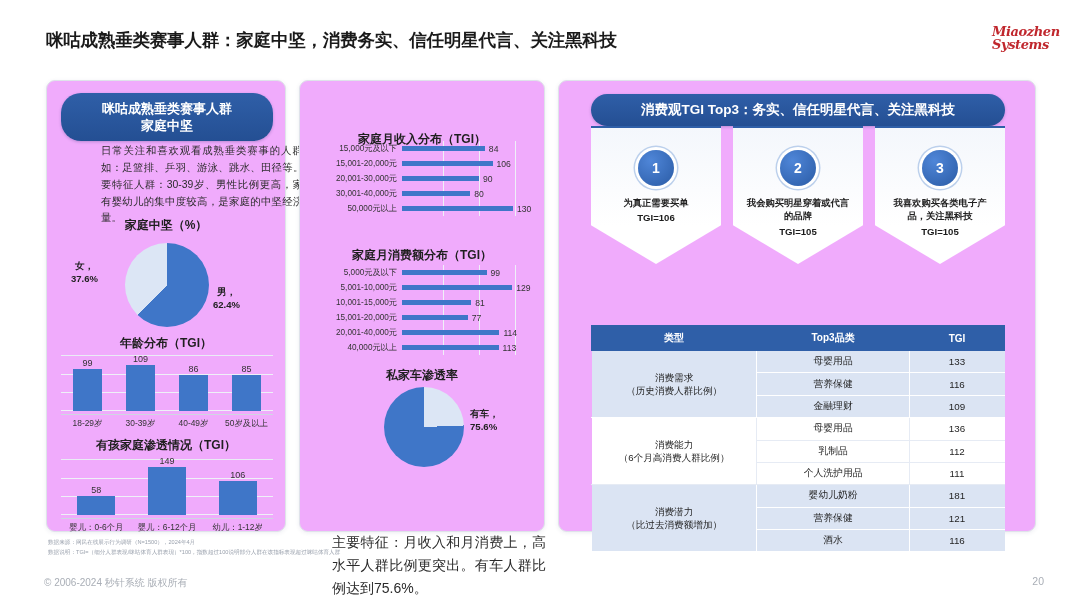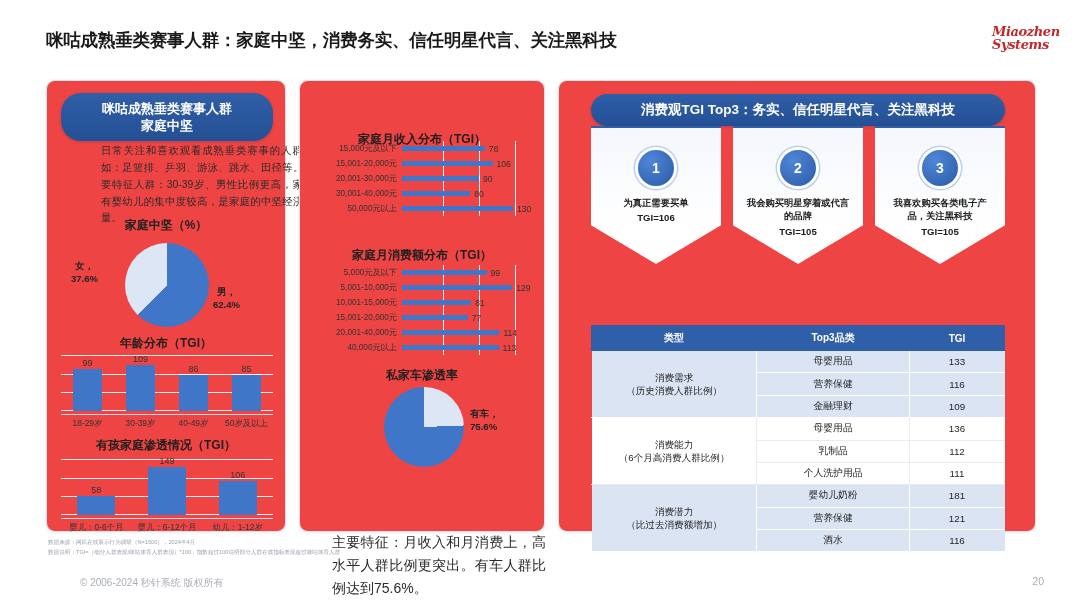--- a/index.html
+++ b/index.html
@@ -28,21 +28,21 @@
     color: #c0272d;
     line-height: 1.0;
     font-family: "DejaVu Serif", serif;
   }
   .brand-logo .l1 { font-size: 13px; font-style: italic; font-weight: bold; letter-spacing: -0.4px;}
   .brand-logo .l2 { font-size: 13px; font-style: italic; font-weight: bold; letter-spacing: -0.4px;}
 
   
   .card {
     position: absolute;
-    background: #ef4444;
+    background: #f0abfc;
     border: 1px solid #dfe3ea;
     border-radius: 9px;
     box-shadow: 0 1px 4px rgba(40,60,100,0.09);
   }
   #card-profile { left: 46px;  top: 80px;  width: 240px; height: 452px; }
   #card-income  { left: 299px; top: 80px;  width: 246px; height: 452px; }
   #card-consume { left: 558px; top: 80px;  width: 478px; height: 452px; }
 
   
   .pill {
@@ -219,21 +219,21 @@
   #pref-table tbody tr td:first-child { border-left-color: transparent; }
   #pref-table tbody tr td:last-child { border-right-color: transparent; }
 
   
   .footnotes {
     position: absolute; left: 48px; top: 538px;
     font-size: 5.6px; color: #9aa1ad; line-height: 1.72;
   }
   .copyright {
     position: absolute; left: 44px; top: 576px;
-    font-size: 10px; color: #a9aeb6; margin-left: 36px;
+    font-size: 10px; color: #a9aeb6;
   }
   .pagenum {
     position: absolute; right: 36px; top: 575px;
     font-size: 10.5px; color: #a9aeb6;
   }
 </style>
 </head>
 <body>
 
 <div class="page-title">咪咕成熟垂类赛事人群：家庭中坚，消费务实、信任明星代言、关注黑科技</div>
@@ -327,21 +327,21 @@
 
   <div class="chart-title" id="income-title">家庭月收入分布（TGI）</div>
   <div id="income-chart" class="hbar-wrap">
       <div class="hbar-grid" style="left: calc(16.5% + 93px);"></div>
       <div class="hbar-grid" style="left: calc(33% + 93px);"></div>
       <div class="hbar-grid" style="left: calc(49.5% + 93px);"></div>
       <div class="hbar-row">
         <div class="hbar-lab">15,000元及以下</div>
         <div class="hbar-track">
           <div class="hbar" style="width: 63.7429%;"></div>
-          <div class="hbar-val">78</div>
+          <div class="hbar-val">84</div>
         </div>
       </div>
       <div class="hbar-row">
         <div class="hbar-lab">15,001-20,000元</div>
         <div class="hbar-track">
           <div class="hbar" style="width: 69.6571%;"></div>
           <div class="hbar-val">106</div>
         </div>
       </div>
       <div class="hbar-row">

